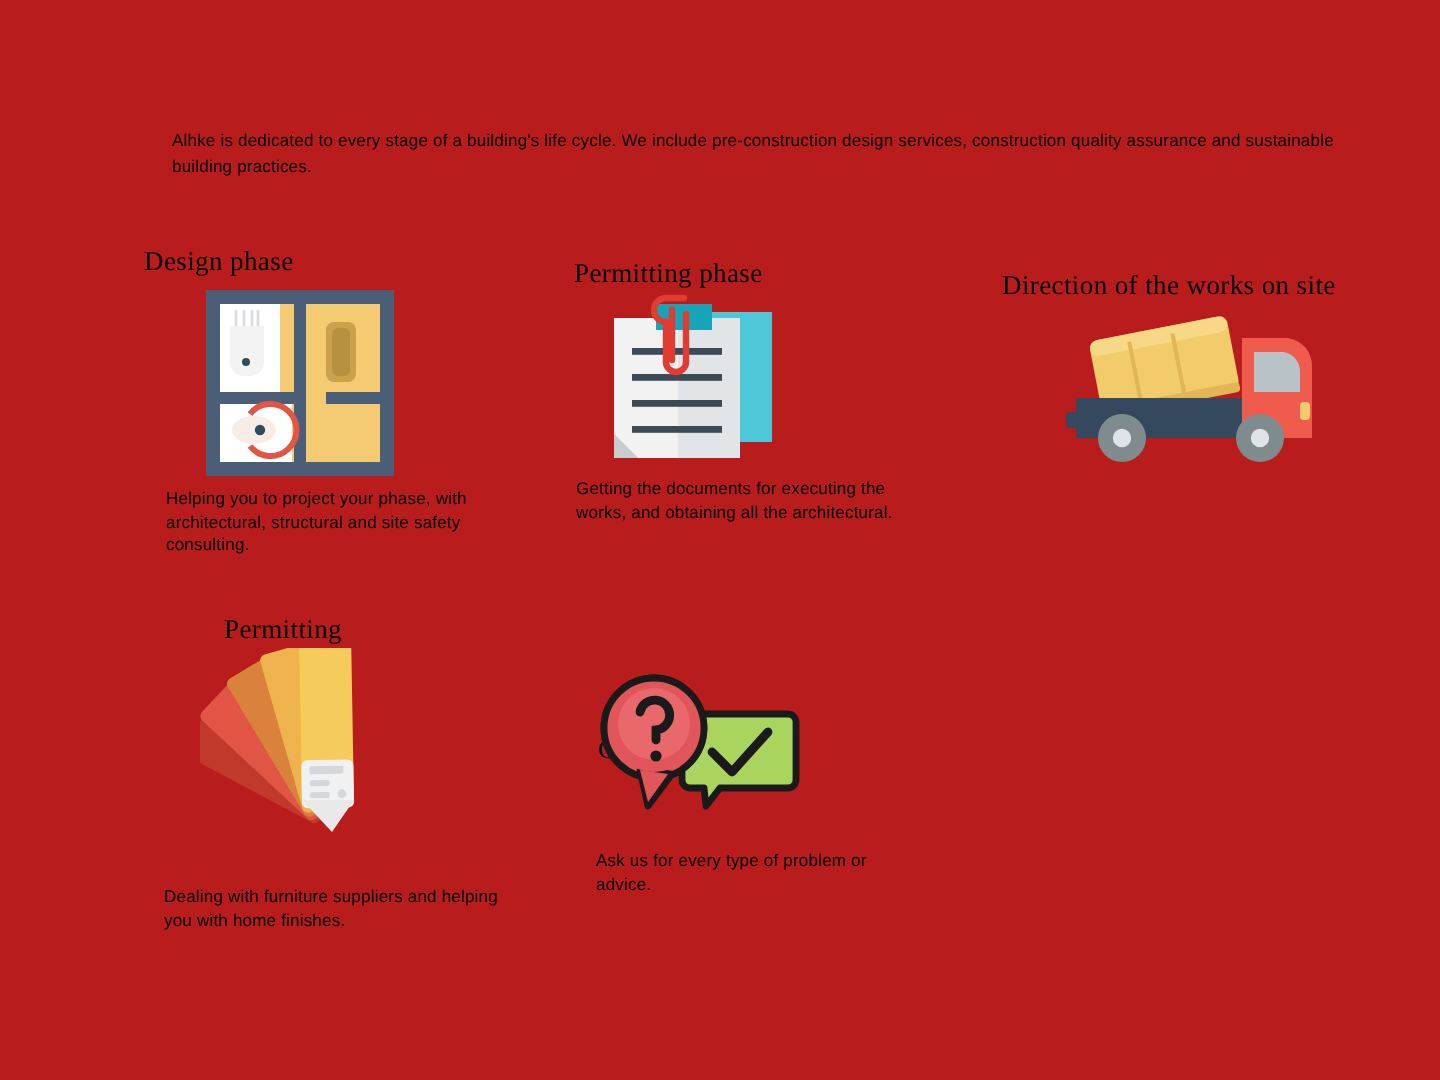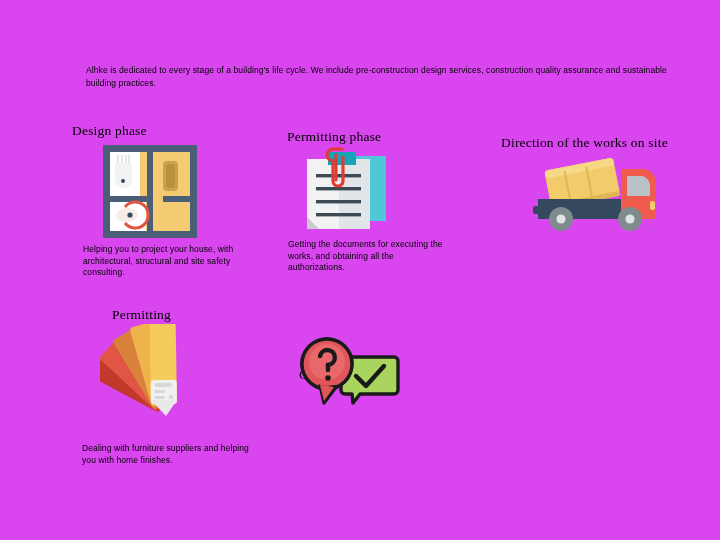--- a/index.html
+++ b/index.html
@@ -5,21 +5,21 @@
 <style>
   html, body {
     margin: 0;
     padding: 0;
     background: #ffffff;
   }
   #slide {
     position: relative;
     width: 720px;
     height: 540px;
-    background: #d946ef;
+    background: #b91c1c;
     overflow: hidden;
     font-family: "Liberation Sans", sans-serif;
     -webkit-font-smoothing: none;
   }
 
   
   .intro {
     position: absolute;
     left: 86px;
     top: 64px;
@@ -112,21 +112,21 @@
 
       <path d="M 22 78 A 13 13 0 1 0 22 62" fill="none" stroke="#e05543" stroke-width="3"></path>
       <ellipse cx="24" cy="70" rx="11" ry="7" fill="#f8ece6"></ellipse>
       <circle cx="27" cy="70" r="2.6" fill="#35495e"></circle>
 
       <rect x="60" y="16" width="15" height="30" rx="4" fill="#caa24e"></rect>
       <rect x="63" y="19" width="9" height="24" rx="3" fill="#b8913f"></rect>
     </svg>
   </div>
 
-  <div class="caption cap-design">Helping you to project your house, with architectural, structural and site safety consulting.</div>
+  <div class="caption cap-design">Helping you to project your phase, with architectural, structural and site safety consulting.</div>
 
   <div class="heading h-permitting">Permitting phase</div>
 
   <div class="icon ic-document">
     <svg viewBox="0 0 100 88" xmlns="http://www.w3.org/2000/svg">
 
       <rect x="35" y="9" width="56" height="65" fill="#4ec8d8"></rect>
 
       <path d="M 12 12 L 75 12 L 75 82 L 24 82 L 12 70 Z" fill="#ededed"></path>
 
@@ -140,21 +140,21 @@
       <rect x="21" y="27" width="45" height="3.4" fill="#3b4a54"></rect>
       <rect x="21" y="40" width="45" height="3.4" fill="#3b4a54"></rect>
       <rect x="21" y="53" width="45" height="3.4" fill="#3b4a54"></rect>
       <rect x="21" y="66" width="45" height="3.4" fill="#3b4a54"></rect>
 
       <path d="M 47 2 L 38 2 A 6 6 0 0 0 38 14 L 38 34 A 5 5 0 0 0 48 34 L 48 10" fill="none" stroke="#e03c31" stroke-width="3.2" stroke-linecap="round"></path>
       <path d="M 41 8 L 41 33" fill="none" stroke="#e03c31" stroke-width="3.2" stroke-linecap="round"></path>
     </svg>
   </div>
 
-  <div class="caption cap-permitting">Getting the documents for executing the works, and obtaining all the authorizations.</div>
+  <div class="caption cap-permitting">Getting the documents for executing the works, and obtaining all the architectural.</div>
 
   <div class="heading h-direction">Direction of the works on site</div>
 
   <div class="icon ic-truck">
     <svg viewBox="0 0 136 76" xmlns="http://www.w3.org/2000/svg">
 
       <g transform="rotate(-11 66 30)">
         <rect x="22" y="6" width="70" height="38" rx="5" fill="#f2cb6b"></rect>
         <rect x="22" y="6" width="70" height="8" rx="4" fill="#f7d887"></rect>
         <line x1="42" y1="10" x2="42" y2="44" stroke="#e0b657" stroke-width="2"></line>
@@ -229,14 +229,15 @@
       <circle cx="29" cy="29" r="22" fill="#e0565b"></circle>
       <path d="M 22 50 L 26 66 L 36 52 Z" fill="#e0565b"></path>
 
       <circle cx="29" cy="27" r="18" fill="#e8686b"></circle>
 
       <path d="M 22 21 A 7.5 7.5 0 1 1 30 30 L 30 35" fill="none" stroke="#1a1a1a" stroke-width="4.4" stroke-linecap="round"></path>
       <circle cx="30" cy="43" r="2.8" fill="#1a1a1a"></circle>
     </svg>
   </div>
 
+  <div class="caption cap-consulting">Ask us for every type of problem or advice.</div>
 
 </div>
 
 </body></html>

